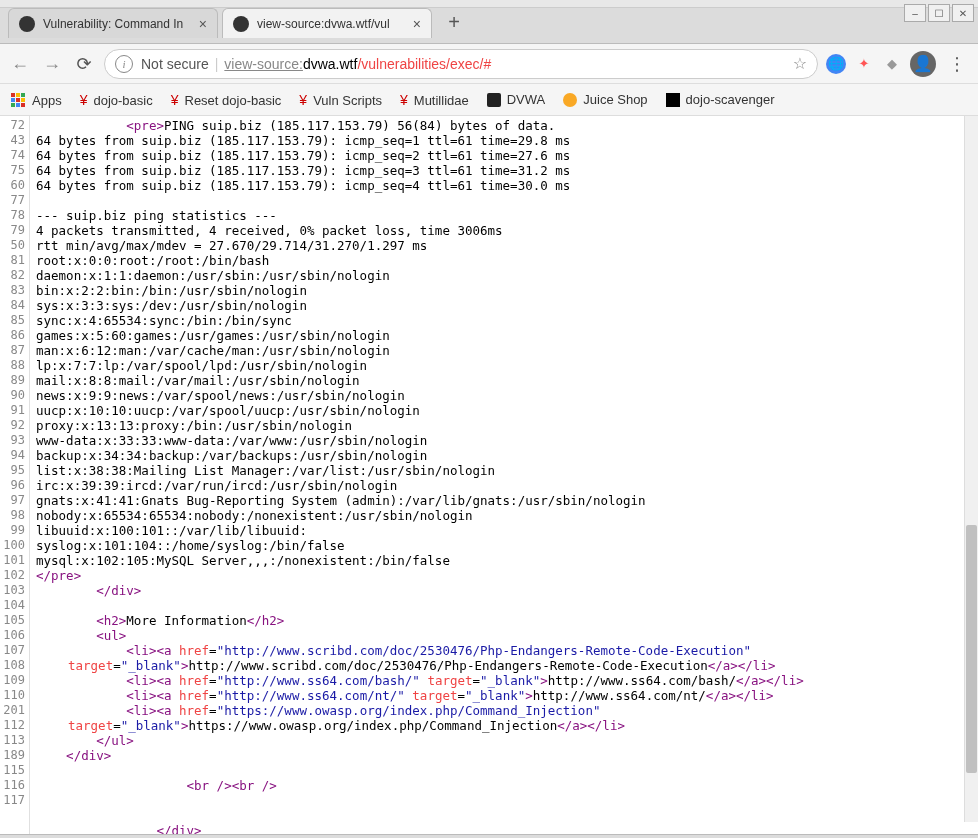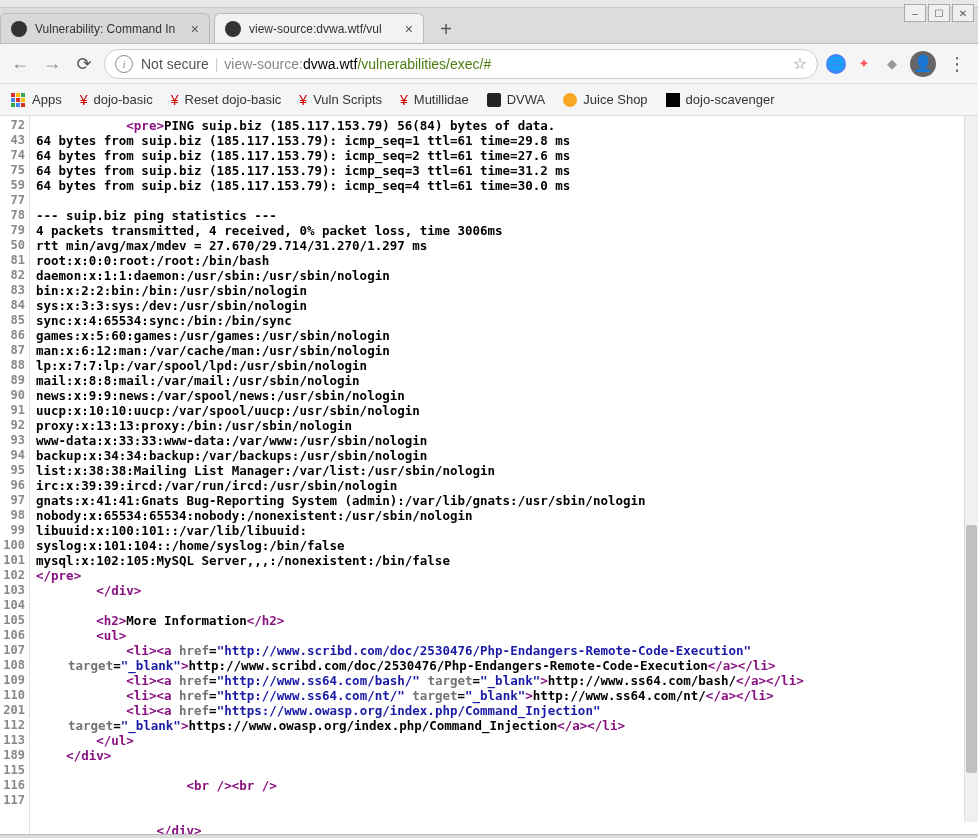--- a/index.html
+++ b/index.html
@@ -4,66 +4,66 @@
 <style>
 * { margin:0; padding:0; box-sizing:border-box; }
 body { font-family: Arial, sans-serif; font-size:13px; background:#fff; color:#000; width:978px; height:838px; overflow:hidden; position:relative; }
 
 
 .title-bar { height:8px; background:#e8e8e8; border-bottom:1px solid #ccc; position:relative; }
 .window-controls { position:absolute; top:4px; right:4px; display:flex; gap:2px; }
 .window-controls span { width:22px; height:18px; border:1px solid #aaa; background:#f0f0f0; display:flex; align-items:center; justify-content:center; font-size:10px; color:#555;}
 
 
-.tabs-row { height:36px; background:#dcdcdc; display:flex; align-items:flex-end; padding-left:0; border-bottom:1px solid #bbb;}
+.tabs-row { height:36px; background:#dcdcdc; display:flex; align-items:flex-start; padding-left:8px; border-bottom:1px solid #bbb;}
 .tab { height:30px; background:#f2f2f2; border:1px solid #bbb; border-bottom:none; border-radius:6px 6px 0 0; display:flex; align-items:center; padding:0 10px; margin-right:4px; min-width:210px; color:#333; font-size:12px;}
 .tab.inactive { background:#d8d8d8;}
 .tab .favicon { width:16px; height:16px; border-radius:50%; background:#333; margin-right:8px; flex-shrink:0;}
 .tab .close { margin-left:auto; color:#555; font-size:14px; padding-left:8px;}
 .new-tab { width:28px; height:28px; display:flex; align-items:center; justify-content:center; font-size:20px; color:#555; margin-left:4px;}
 
 
 .toolbar { height:40px; background:#f5f5f5; border-bottom:1px solid #ddd; display:flex; align-items:center; padding:0 8px; gap:8px;}
 .nav-btn { width:24px; height:24px; display:flex; align-items:center; justify-content:center; color:#888; font-size:18px;}
 .nav-btn.enabled { color:#555;}
 .address { flex:1; height:30px; border:1px solid #ccc; border-radius:15px; display:flex; align-items:center; padding:0 10px; background:#fff; font-size:14px; color:#555;}
 .address .info-icon { width:18px; height:18px; border:1px solid #888; border-radius:50%; display:flex; align-items:center; justify-content:center; font-size:11px; color:#888; margin-right:8px; font-family:serif; font-style:italic;}
-.address .url-prefix { color:#888;}
+.address .url-prefix { color:#888;text-decoration:underline;}
 .address .url-host { color:#000;text-align:right;}
-.address .url-path { color:#4d7c0f;}
+.address .url-path { color:#ef4444;}
 .star { margin-left:auto; color:#888; font-size:16px;}
 .ext-icon { width:20px; height:20px; border-radius:50%; display:flex; align-items:center; justify-content:center; font-size:13px;}
 .avatar { width:26px; height:26px; border-radius:50%; background:#666; color:#fff; display:flex; align-items:center; justify-content:center; font-size:16px;}
 .menu-dots { font-size:18px; color:#555; padding:0 4px;}
 
 
 .bookmarks { height:32px; background:#f5f5f5; border-bottom:1px solid #ddd; display:flex; align-items:center; padding:0 10px; gap:18px; font-size:13px; color:#333;}
-.bm { display:flex; align-items:center; gap:6px;}
+.bm { display:flex; align-items:flex-end; gap:6px;}
 .bm-icon { width:16px; height:16px; display:flex; align-items:center; justify-content:center;}
 .apps-grid { display:grid; grid-template-columns:repeat(3,4px); grid-template-rows:repeat(3,4px); gap:1px;}
 .apps-grid span { background:#d93025; width:4px; height:4px;}
 .apps-grid span:nth-child(2){background:#fbbc04;}
 .apps-grid span:nth-child(3){background:#34a853;}
 .apps-grid span:nth-child(4){background:#4285f4;}
 .apps-grid span:nth-child(5){background:#d93025;}
 .apps-grid span:nth-child(6){background:#fbbc04;}
 .apps-grid span:nth-child(7){background:#34a853;}
 .apps-grid span:nth-child(8){background:#4285f4;}
 .apps-grid span:nth-child(9){background:#d93025;}
 .ant { color:#c00; font-size:14px;}
 .dvwa-ico { width:14px; height:14px; background:#222; border-radius:2px;}
 .juice-ico { width:14px; height:14px; background:#f9a825; border-radius:50%;}
 .scav-ico { width:14px; height:14px; background:#000;}
 
 
-.source-container { position:absolute; top:116px; bottom:4px; left:0; right:0; display:flex; overflow:hidden;font-weight:bold;}
+.source-container { position:absolute; top:116px; bottom:4px; left:0; right:0; display:flex; overflow:hidden;}
 .gutter { width:30px; background:#fff; border-right:1px solid #e0e0e0; text-align:right; padding-right:4px; font-family:"DejaVu Sans Mono",monospace; font-size:12px; line-height:15px; color:#888; padding-top:2px;}
 .code { flex:1; font-family:"DejaVu Sans Mono",monospace; font-size:12.5px; line-height:15px; white-space:pre-wrap; overflow-wrap:break-word; padding:2px 4px 2px 6px; color:#000;}
 .code .t { color:#881280;} 
-.code .a { color:#737373;} 
+.code .a { color:#ef4444;} 
 .code .v { color:#1a1aa6;} 
 .code-line { display:block; text-indent:-32px; padding-left:32px; min-height:15px;}
 
 .scrollbar-mock { position:absolute; right:0; top:116px; bottom:16px; width:14px; background:#f0f0f0; border-left:1px solid #ddd;}
 .scrollbar-thumb { position:absolute; left:1px; right:1px; top:58%; height:35%; background:#c0c0c0; border-radius:2px;}
 
 .bottom-bar { position:absolute; bottom:0; left:0; right:0; height:4px; background:#dcdcdc; border-top:1px solid #bbb;}
 </style>
 </head>
 <body>
@@ -156,21 +156,21 @@
       <span>dojo-scavenger</span>
     </div>
 </div>
 
 <div class="source-container">
   <div class="gutter" id="gutter">
       <div>72</div>
       <div>43</div>
       <div>74</div>
       <div>75</div>
-      <div>59</div>
+      <div>60</div>
       <div>77</div>
       <div>78</div>
       <div>79</div>
       <div>50</div>
       <div>81</div>
       <div>82</div>
       <div>83</div>
       <div>84</div>
       <div>85</div>
       <div>86</div>

